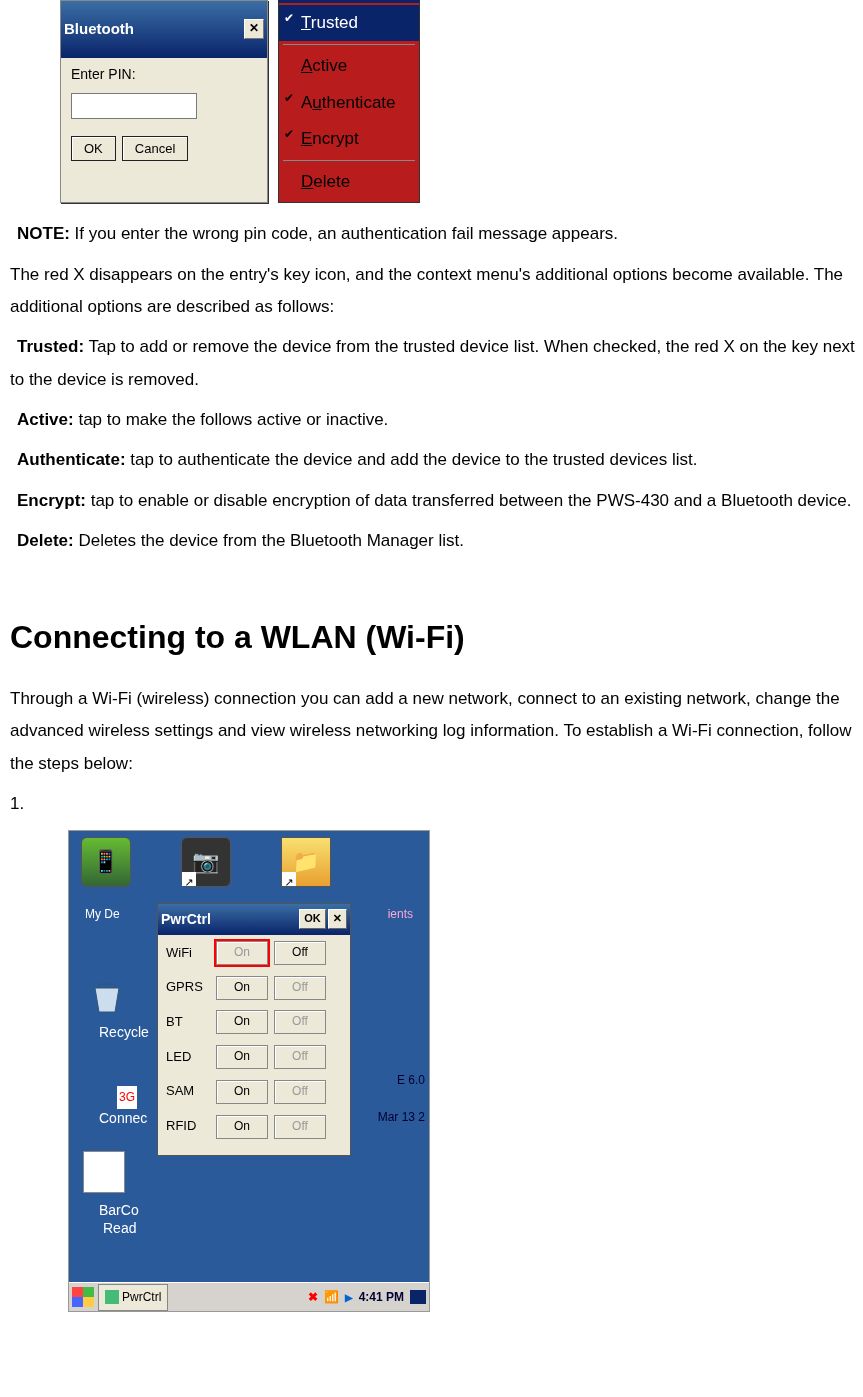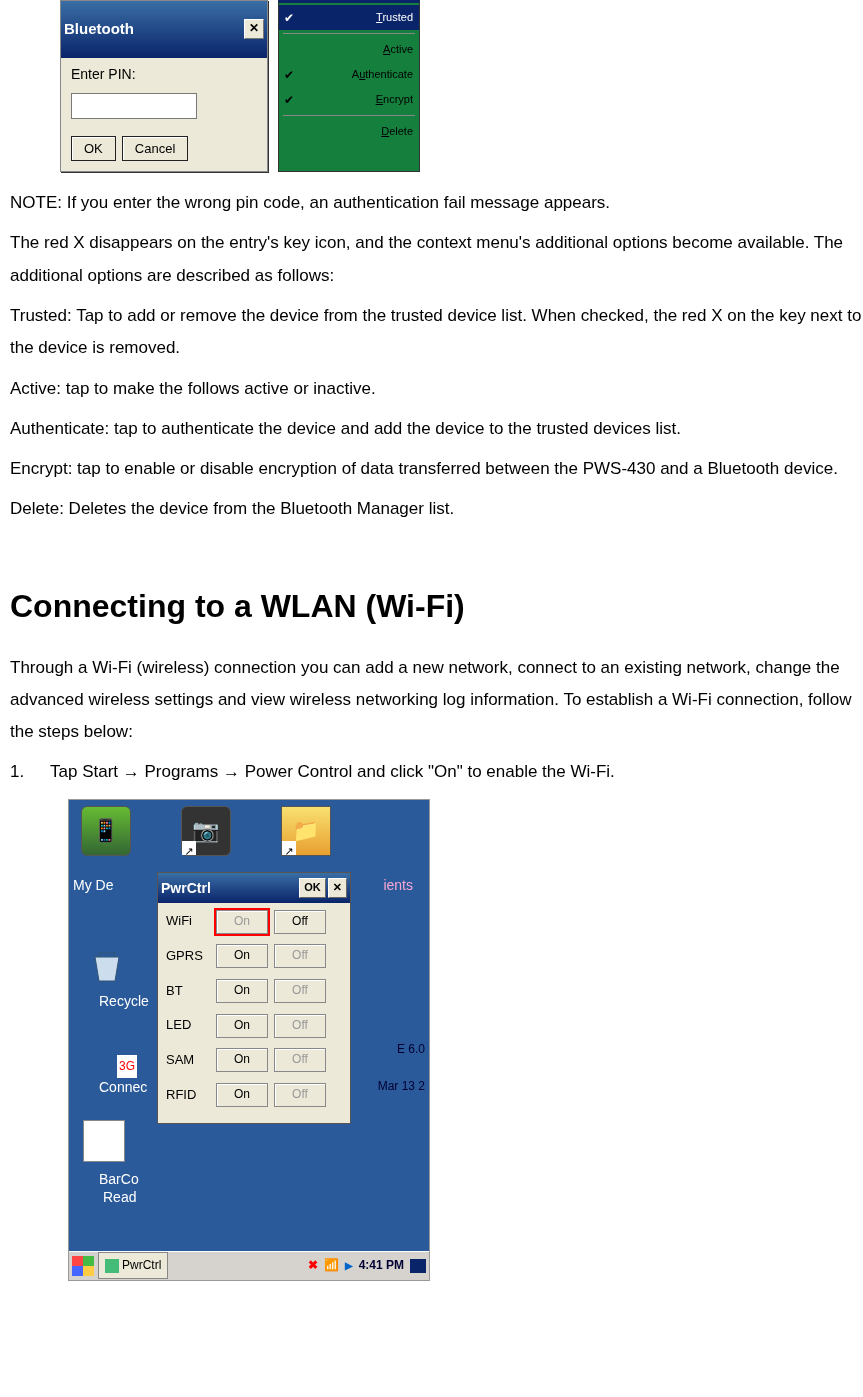--- a/index.html
+++ b/index.html
@@ -68,24 +68,23 @@
     background: #ece9d8;
     font-size: 13px;
     padding: 4px 12px;
     box-shadow: inset 1px 1px 0 #fff;
   }
   
   .ctx-menu {
     width: 140px;
     border: 1px solid #333;
     border-top: 3px solid #0a246a;
-    background: #15803d;
-    font-size: 11px;
+    background: #b91c1c;
+    font-size: 17px;
     padding: 2px 0;
-    text-align: right;
   }
   .ctx-item {
     padding: 2px 6px 2px 22px;
     position: relative;
   }
   .ctx-item.hl {
     background: #0a246a;
     color: #fff;
   }
   .ctx-item.chk::before {
@@ -99,21 +98,21 @@
   }
   .ctx-item .ul {
     text-decoration: underline;
   }
   .ctx-sep {
     border-top: 1px solid #888;
     margin: 3px 4px;
   }
   
   p { margin: 2px 0 8px; }
-  .bold { font-weight: normal; }
+  .bold { font-weight: bold; margin-left: 7px; }
   h2.section {
     font-size: 32px;
     font-weight: bold;
     margin: 50px 0 15px;
   }
   .step {
     display: flex;
     margin-top: 8px;
   }
   .step .num { width: 40px; }
@@ -155,22 +154,22 @@
     text-align: center;
     margin-top: 34px;
     margin-left: -34px;
   }
   .desk-icon-cam {
     background: #333;
     border-radius: 6px;
   }
   .desk-label-row {
     color: #fff;
-    font-size: 14px;
-    padding-left: 4px;
+    font-size: 12px;
+    padding-left: 16px;
   }
   .pwr-window {
     position: absolute;
     top: 72px; left: 88px;
     width: 192px;
     background: #ece9d8;
     border: 1px solid #555;
   }
   .pwr-titlebar {
     background: linear-gradient(#3a6ea5, #0a246a);
@@ -347,23 +346,20 @@
 </p>
 <p>
   <span class="bold">Delete:</span><span> Deletes the device from the Bluetooth Manager list.</span>
 </p>
 
 <h2 class="section">Connecting to a WLAN (Wi-Fi)</h2>
 <p>Through a Wi-Fi (wireless) connection you can add a new network, connect to an existing network, change the advanced wireless settings and view wireless networking log information. To establish a Wi-Fi connection, follow the steps below:</p>
 
 <div class="step">
   <div class="num">1.</div>
-  <div>
-    <span>Tap </span><span class="bold">Start</span><span> → </span><span class="bold">Programs</span><span> → </span><span class="bold">Power Control</span><span> and click </span><span class="bold">"On"</span><span> to enable the Wi-Fi.</span>
-  </div>
 </div>
 
 <div class="pwr-shot">
   <div class="pwr-shot-inner">
 
     <div class="desk-icons-row">
       <div style="position:relative">
         <div class="desk-icon dev">📱</div>
       </div>
       <div style="position:relative">

